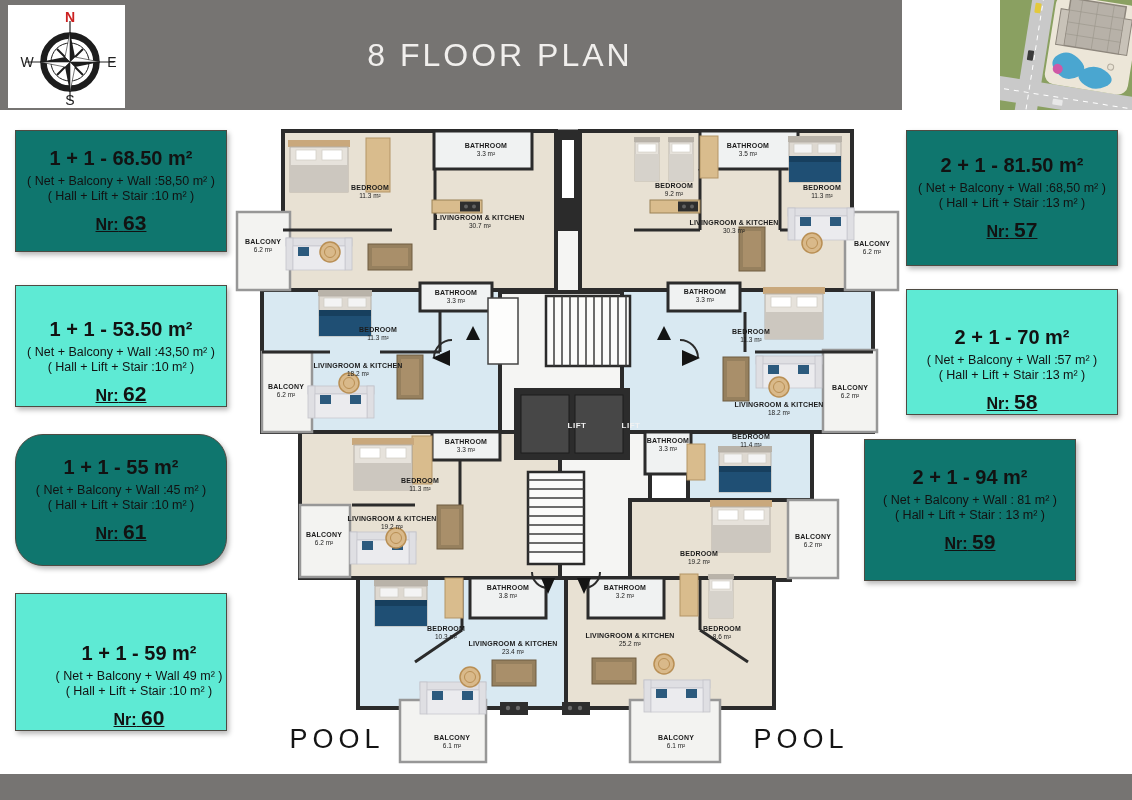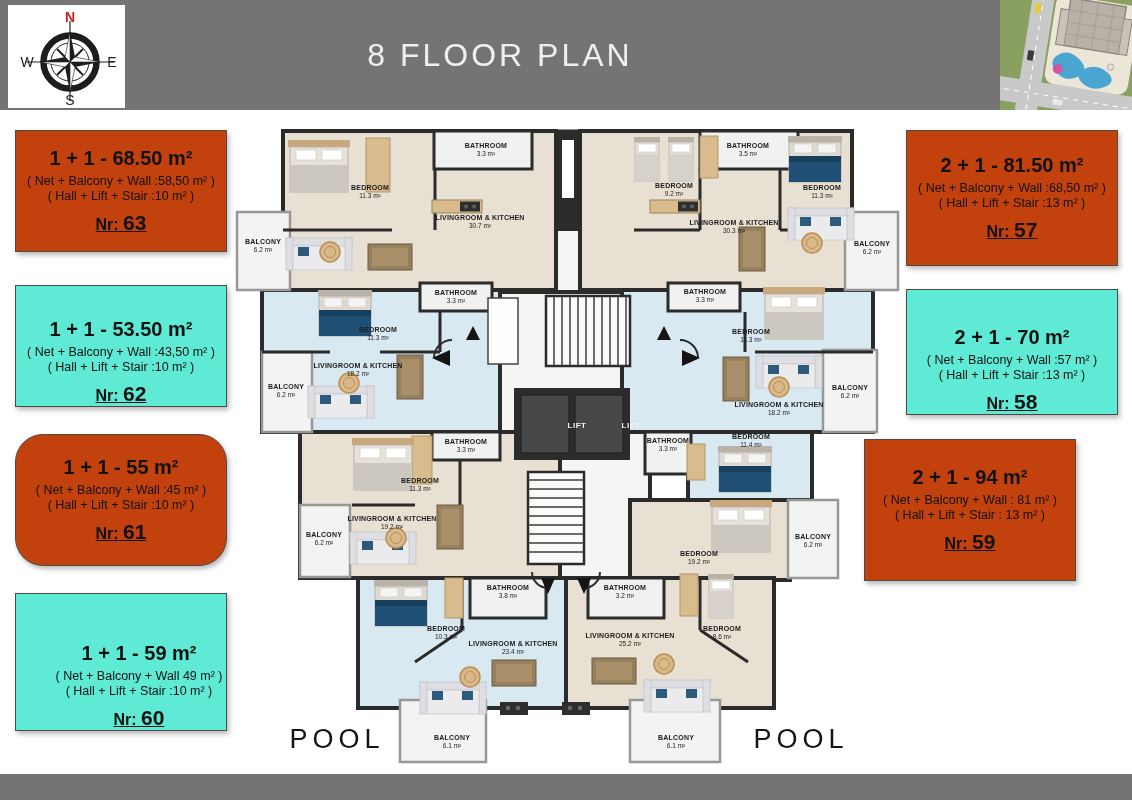--- a/index.html
+++ b/index.html
@@ -1,34 +1,34 @@
 <!DOCTYPE html>
 <html><head>
 <meta charset="utf-8">
 <style>
   html,body{margin:0;padding:0;}
   body{width:1132px;height:800px;position:relative;background:#fff;
        font-family:"Liberation Sans",sans-serif;overflow:hidden;}
   
-  .hdr{position:absolute;left:0;top:0;width:1000px;height:110px;background:#767472;}
+  .hdr{position:absolute;left:0;top:0;width:902px;height:110px;background:#767472;}
   .hdr-title{position:absolute;left:0;top:0;width:1000px;height:110px;display:flex;
              align-items:center;justify-content:center;color:#f1efed;font-size:32px;
              letter-spacing:3px;font-weight:400;}
   .ftr{position:absolute;left:0;top:774px;width:1132px;height:26px;background:#767472;}
   
   .compass{position:absolute;left:8px;top:5px;width:117px;height:103px;background:#fff;}
   .compass span{position:absolute;transform:translate(-50%,-50%);font-size:14px;color:#222;}
   .compass .cn{color:#cc2020;font-weight:bold;}
   
   .thumb{position:absolute;left:1000px;top:0;width:132px;height:110px;overflow:hidden;}
   
   .card{position:absolute;width:212px;border:1.6px solid #4e4b43;box-sizing:border-box;
         display:flex;flex-direction:column;align-items:center;justify-content:center;
         text-align:center;color:#121212;box-shadow:2px 3px 5px rgba(0,0,0,.28);gap:1px;}
-  .card.beige{background:#c2410c;text-align:center;}
+  .card.beige{background:#0f766e;text-align:center;}
   .card.blue{background:#5eead4;justify-content:flex-end;}
   .card .t{font-size:20px;font-weight:bold;margin-bottom:3px;}
   .card .l{font-size:12.5px;}
   .card .nr{font-size:16px;font-weight:700;margin-top:7px;text-decoration:underline;}
   .card .nr b{font-size:21px;font-weight:800;}
   
   .rlabel{position:absolute;transform:translate(-50%,-50%);text-align:center;
           color:#1b1b1b;line-height:1.15;white-space:nowrap;pointer-events:none;}
   .rlabel .rn{display:block;font-size:7px;font-weight:bold;letter-spacing:.2px;}
   .rlabel .ra{display:block;font-size:6.5px;}

